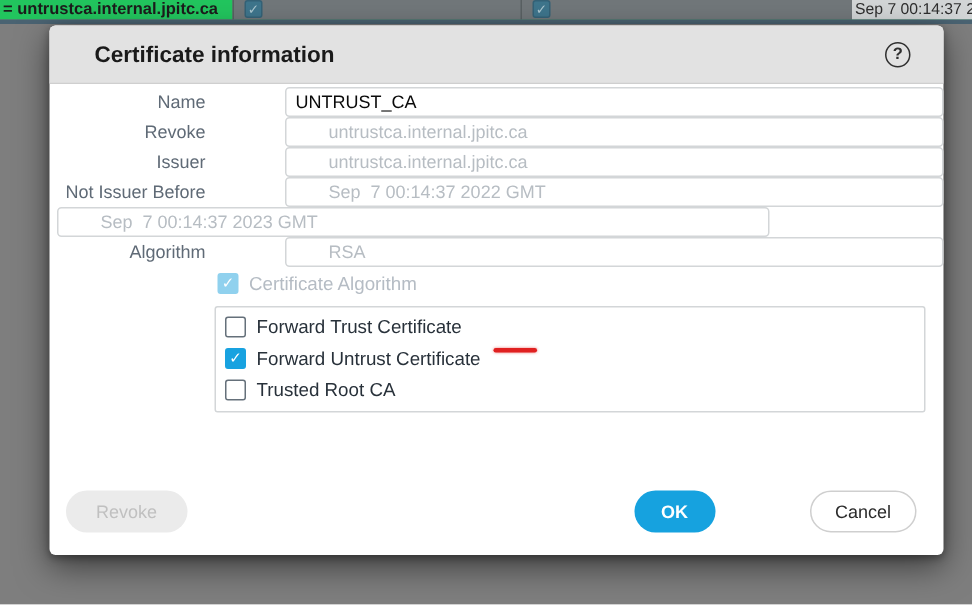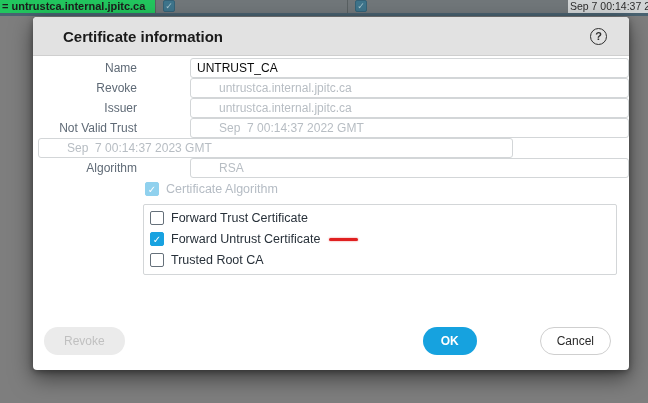--- a/index.html
+++ b/index.html
@@ -33,21 +33,21 @@
 
   .cb { width:14px; height:14px; border-radius:2px; flex:0 0 14px; text-align:center; font-size:10px; line-height:13px; cursor:pointer; }
   .cb.unchecked { background:#ffffff; border:1.5px solid #65707a; color:transparent; }
   .cb.checked { background:#18a2e0; border:1.5px solid #18a2e0; color:#ffffff; }
   .cb.checked-dis { background:#90d1ee; border:1.5px solid #90d1ee; color:#ffffff; cursor:default; }
 
   .ca-row { display:flex; align-items:center; margin:5px 0 0 112px; height:16px; }
   .ca-label { margin-left:7px; font-size:12.5px; color:#b5bcc4; }
 
   .opt-box { margin:7px 0 0 110px; width:474px; height:71px; border:1px solid #d3d6d8; border-radius:2px; padding:6px 0 0 6px; }
-  .opt-row { display:flex; align-items:center; height:14px; margin-bottom:7px; }
+  .opt-row { display:flex; align-items:flex-start; height:14px; margin-bottom:7px; }
   .opt-label { margin-left:7px; font-size:12.5px; color:#28313a; }
   .red-mark { display:inline-block; margin-left:9px; width:29px; height:3px; background:#e02020; border-radius:2px; box-shadow:0 0 2px rgba(224,32,32,0.6); }
 
   .modal-footer { position:absolute; left:11px; right:18px; bottom:15px; height:28px; display:flex; align-items:center;gap:48px; }
   .btn { height:28px; border-radius:14px; font-family:"Liberation Sans","DejaVu Sans",sans-serif; font-size:12px; cursor:pointer; padding:4px 16px; }
   .btn-revoke { background:#ebebeb; border:none; color:#c0c0c0; cursor:default; padding:0 20px; }
   .btn-ok { background:#16a2df; border:none; color:#ffffff; font-weight:600; margin-left:auto; padding:0 18px; }
   .btn-cancel { background:#ffffff; border:1px solid #cfcfcf; color:#2b2b2b; margin-left:15px; }
 </style>
 </head>
@@ -85,21 +85,21 @@
         <div class="flabel">Revoke</div>
         <input class="finput dis" disabled="" value="untrustca.internal.jpitc.ca" style="">
       </div>
 
       <div class="frow">
         <div class="flabel">Issuer</div>
         <input class="finput dis" disabled="" value="untrustca.internal.jpitc.ca" style="">
       </div>
 
       <div class="frow">
-        <div class="flabel">Not Valid Trust</div>
+        <div class="flabel">Not Issuer Before</div>
         <input class="finput dis" disabled="" value="Sep  7 00:14:37 2022 GMT" style="">
       </div>
 
       <div class="frow">
         <input class="finput dis" disabled="" value="Sep  7 00:14:37 2023 GMT" style="">
       </div>
 
       <div class="frow">
         <div class="flabel">Algorithm</div>
         <input class="finput dis" disabled="" value="RSA" style="">

